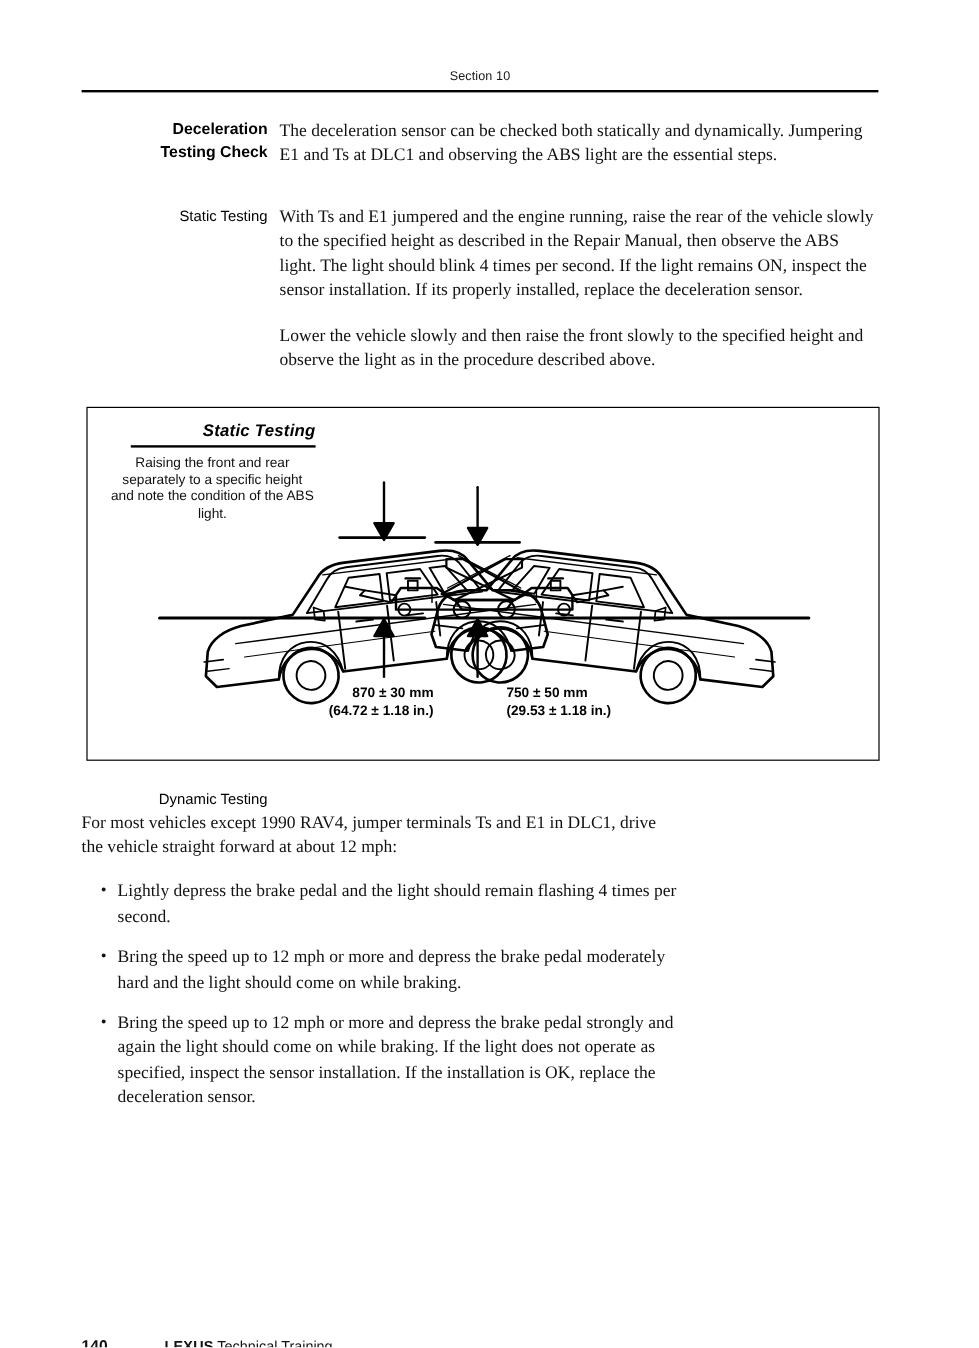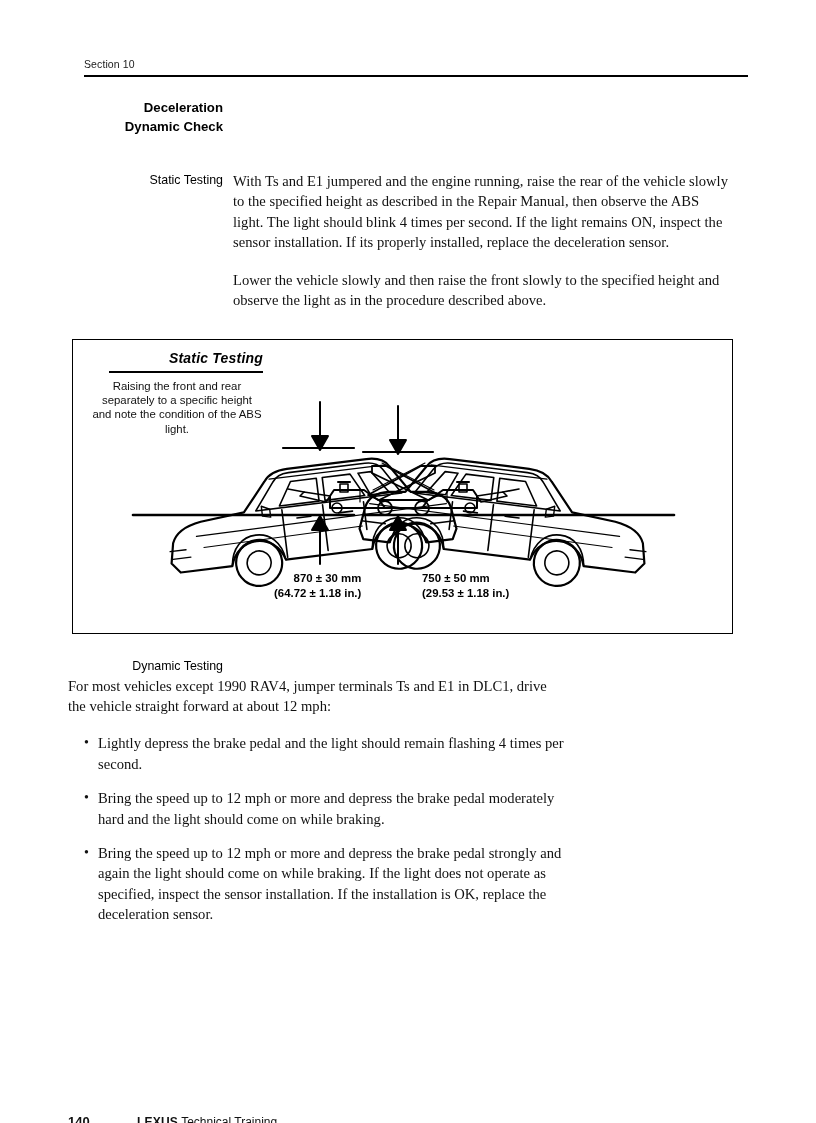--- a/index.html
+++ b/index.html
@@ -13,23 +13,24 @@
     height: 1123px;
     background: #ffffff;
     overflow: hidden;
     font-family: "Liberation Serif", serif;
     color: #000000;
   }
 
   
   .header {
     position: absolute;
-    left: 84px;
+    left: 68px;
     top: 58px;
     width: 664px;
+    text-align: center;
   }
   .header-label {
     font-family: "Liberation Sans", sans-serif;
     font-size: 10.5px;
     letter-spacing: 0.1px;
     color: #1a1a1a;
     line-height: 13px;
   }
   .header-rule {
     margin-top: 4px;
@@ -178,21 +179,24 @@
 <div class="page">
 
   <div class="header">
     <div class="header-label">Section 10</div>
     <div class="header-rule"></div>
   </div>
 
   <div class="block" style="top:99px;">
     <div class="side-label bold">
       <div>Deceleration</div>
-      <div>Dynamic Check</div>
+      <div>Testing Check</div>
+    </div>
+    <div class="body-col">
+      <p>The deceleration sensor can be checked both statically and dynamically. Jumpering E1 and Ts at DLC1 and observing the ABS light are the essential steps.</p>
     </div>
   </div>
 
   <div class="block" style="top:171px;">
     <div class="side-label">Static Testing</div>
     <div class="body-col">
       <p>With Ts and E1 jumpered and the engine running, raise the rear of the vehicle slowly to the specified height as described in the Repair Manual, then observe the ABS light. The light should blink 4 times per second. If the light remains ON, inspect the sensor installation. If its properly installed, replace the deceleration sensor.</p>
       <p>Lower the vehicle slowly and then raise the front slowly to the specified height and observe the light as in the procedure described above.</p>
     </div>
   </div>

